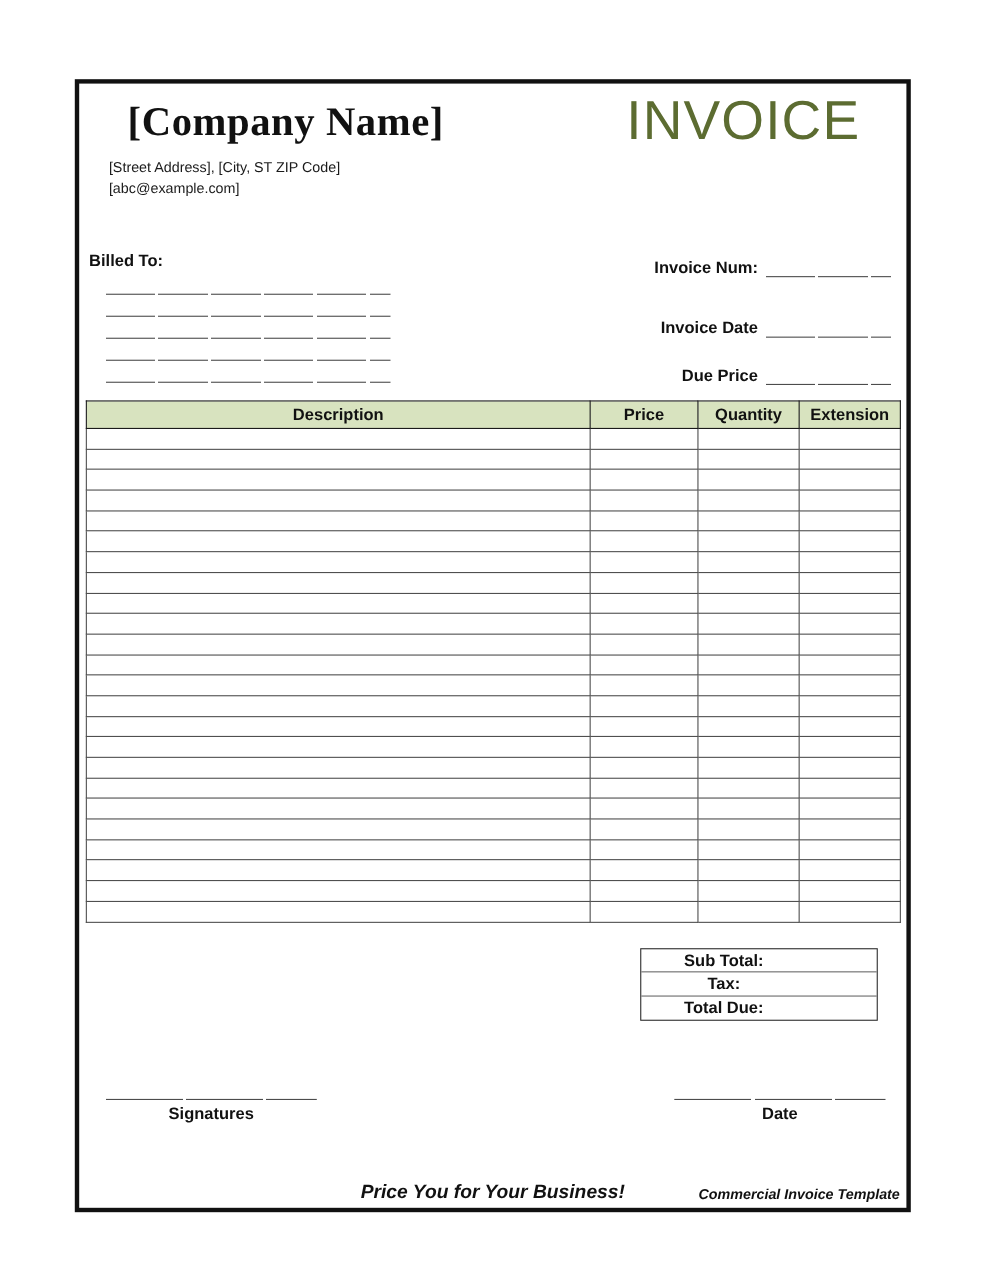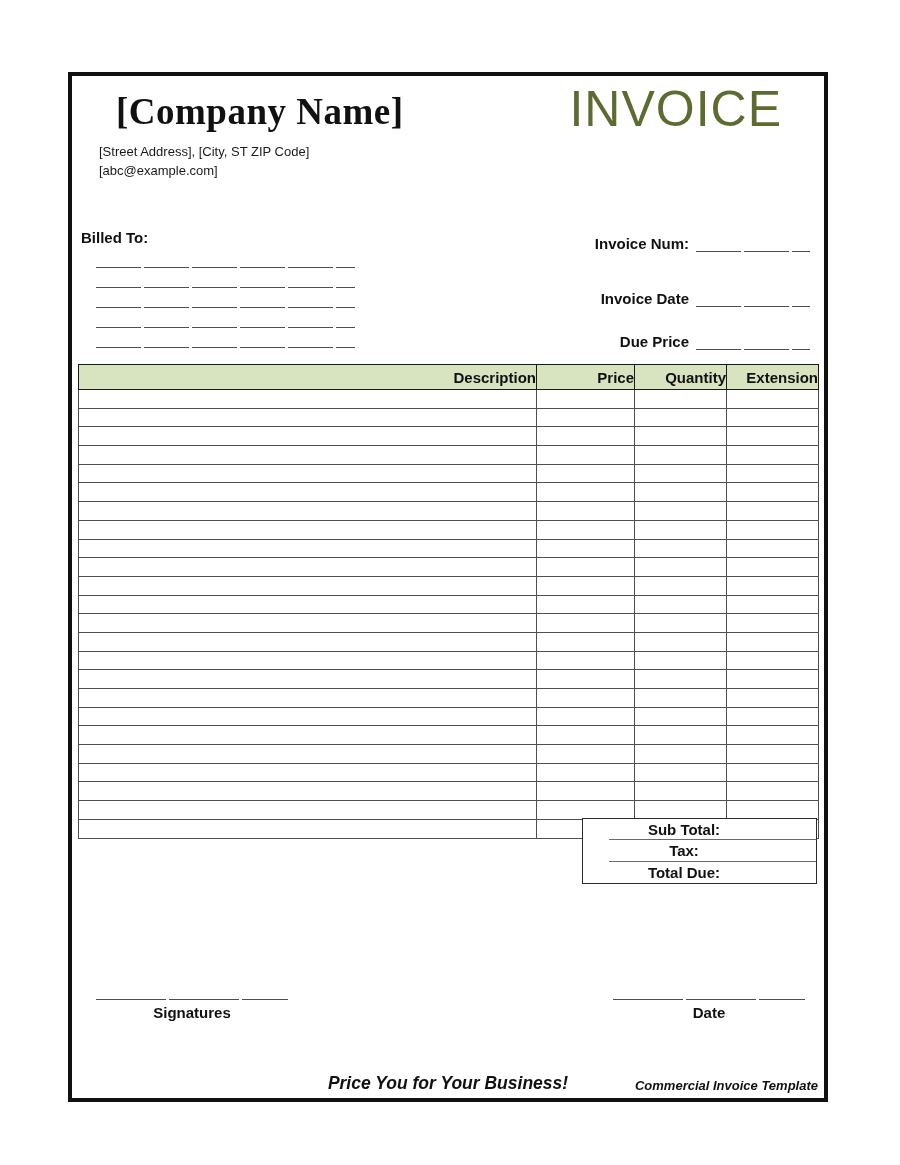--- a/index.html
+++ b/index.html
@@ -49,37 +49,36 @@
   .meta-row:nth-of-type(2) { top: 211px; padding-left: 24px; }
   .meta-row:nth-of-type(3) { top: 254px; }
   .meta-label { font-size: 15px; font-weight: bold; white-space: nowrap; }
   .meta-line { width: 114px; height: 17px; }
 
   
   .items {
     position: absolute; left: 6px; top: 288px; width: 740px;
     border-collapse: collapse; table-layout: fixed;
     border: 1.6px solid #1a1a1a;
-    text-align: right;
   }
   .items col.c1 { width: 458px; }
   .items col.c2 { width: 98px; }
   .items col.c3 { width: 92px; }
   .items col.c4 { width: 92px; }
   .items th {
     background: var(--header-bg, #d8e3bf);
     border: 1.6px solid #1a1a1a;
     font-size: 15px; font-weight: bold; height: 25px; padding: 0;
   }
   .items td { border: 1px solid #4f4f4f; height: 18.7px; padding: 0; }
 
   
   .summary {
-    position: absolute; left: 510px; top: 742px; width: 235px;
-    border: 1.5px solid #2c2c2c; background: #fff; padding-left: 26px;
+    position: absolute; left: 510px; top: 786px; width: 216px;
+    border: 1.5px solid #2c2c2c; background: #fff;
   }
   .sum-row { display: flex; align-items: center; height: 21.3px; border-bottom: 1px solid #6a6a6a; }
   .sum-row:last-of-type { border-bottom: none; }
   .sum-label { width: 150px; text-align: center; font-size: 15px; font-weight: bold; }
   .sum-value { flex: 1; height: 100%; }
 
   
   .sig-line { position: absolute; top: 904px; height: 20px; width: 192px; }
   .sig-line.left  { left: 24px; }
   .sig-line.right { left: 541px; }

